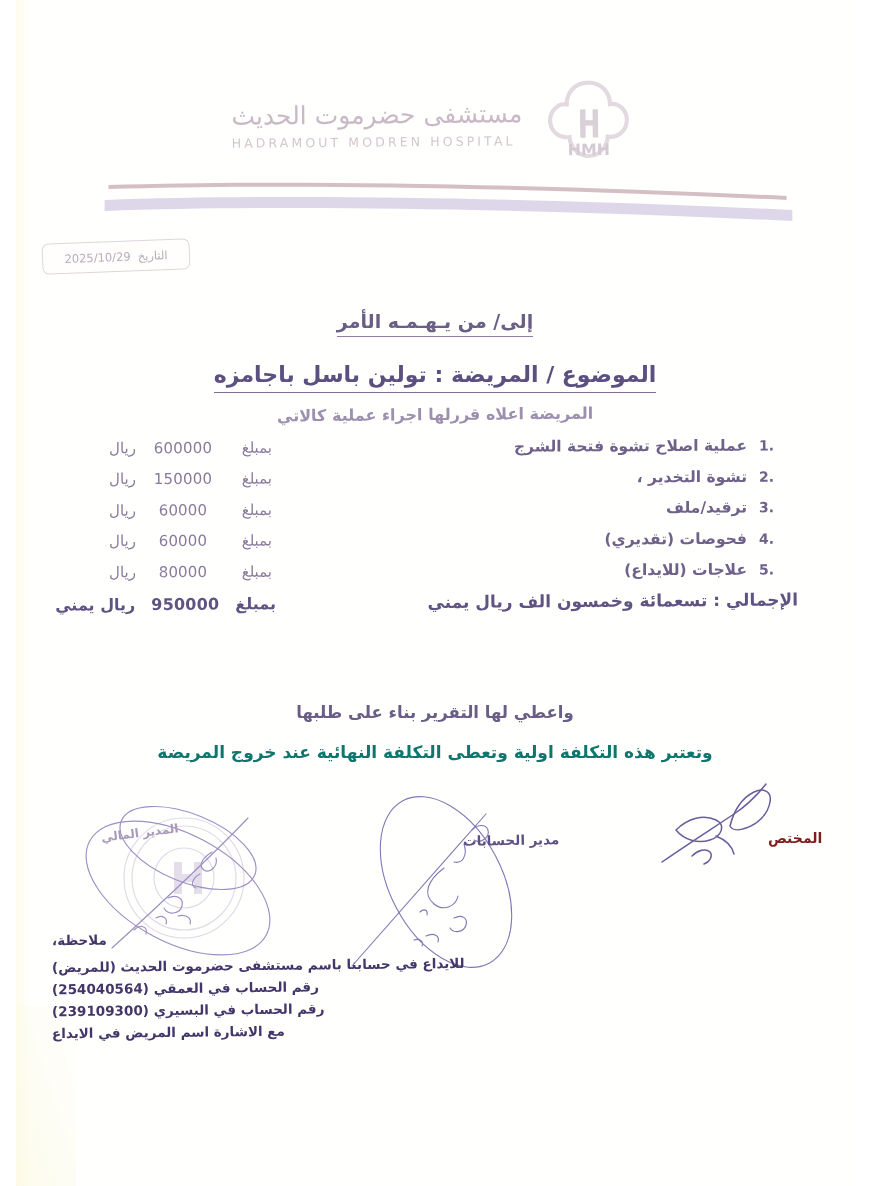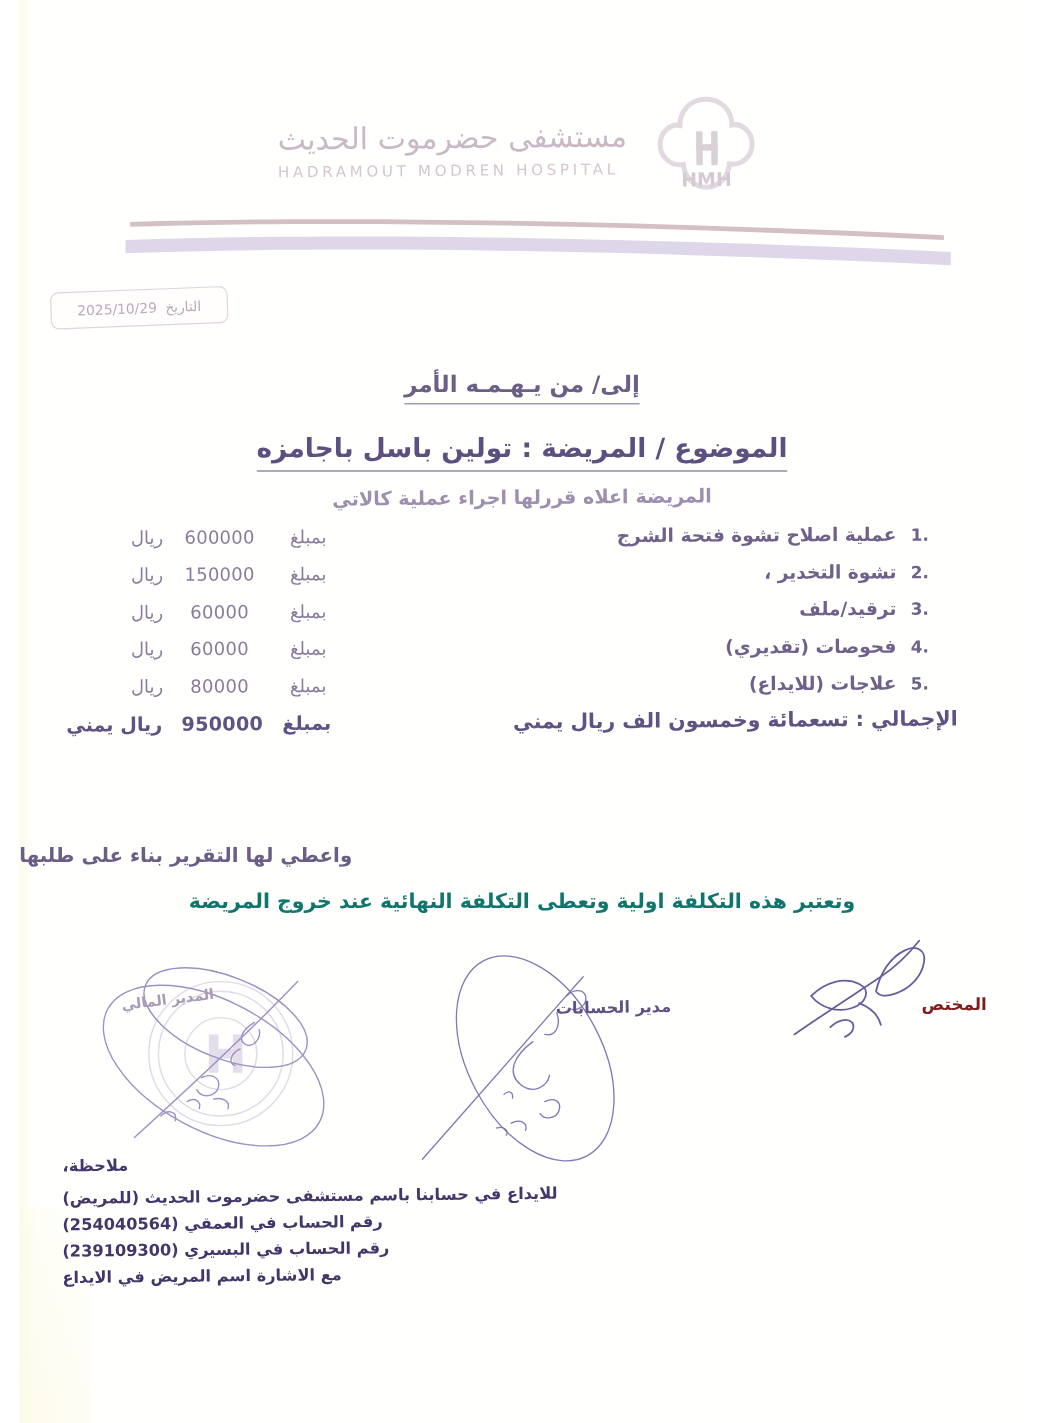--- a/index.html
+++ b/index.html
@@ -253,21 +253,21 @@
     padding-right: 30px;
   }
   .total-amount .amt-value { direction: ltr; }
 
   
   .body-line-1 {
     position: absolute;
     top: 703px;
     left: 0;
     width: 100%;
-    text-align: left;
+    text-align: center;
     font-size: 16.5px;
     font-weight: bold;
     color: #6a5d86;
   }
   .body-line-2 {
     position: absolute;
     top: 742px;
     left: 0;
     width: 100%;
     text-align: center;
@@ -314,21 +314,20 @@
   
   .notes {
     position: absolute;
     top: 928px;
     left: 0;
     width: 100%;
     padding-left: 36px;
     box-sizing: border-box;
     text-align: left;
     direction: rtl;
-    margin-top: 32px;
   }
   .notes-title {
     font-size: 13.5px;
     font-weight: bold;
     color: #43376a;
     margin-bottom: 9px;
     transform: rotate(-0.6deg);
   }
   .notes-line {
     font-size: 13.5px;

